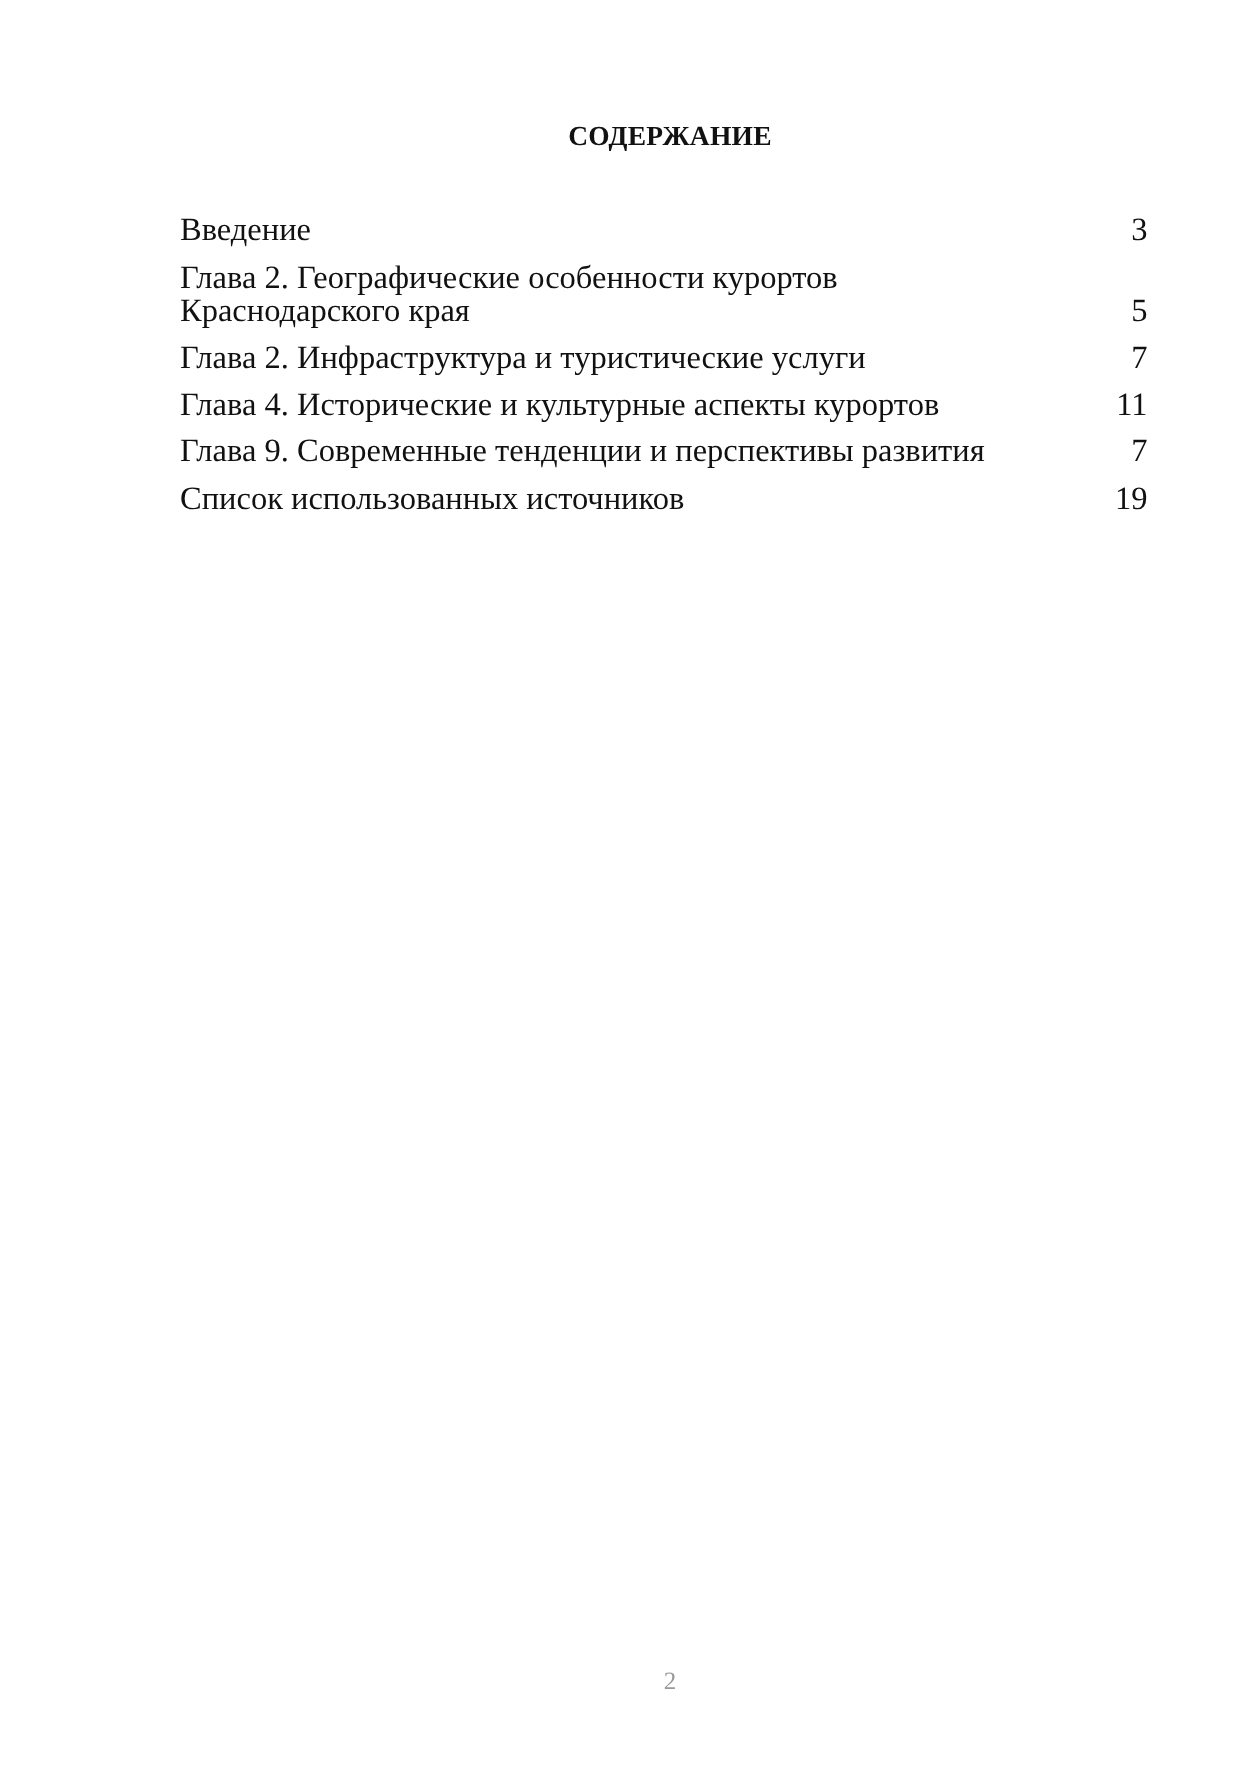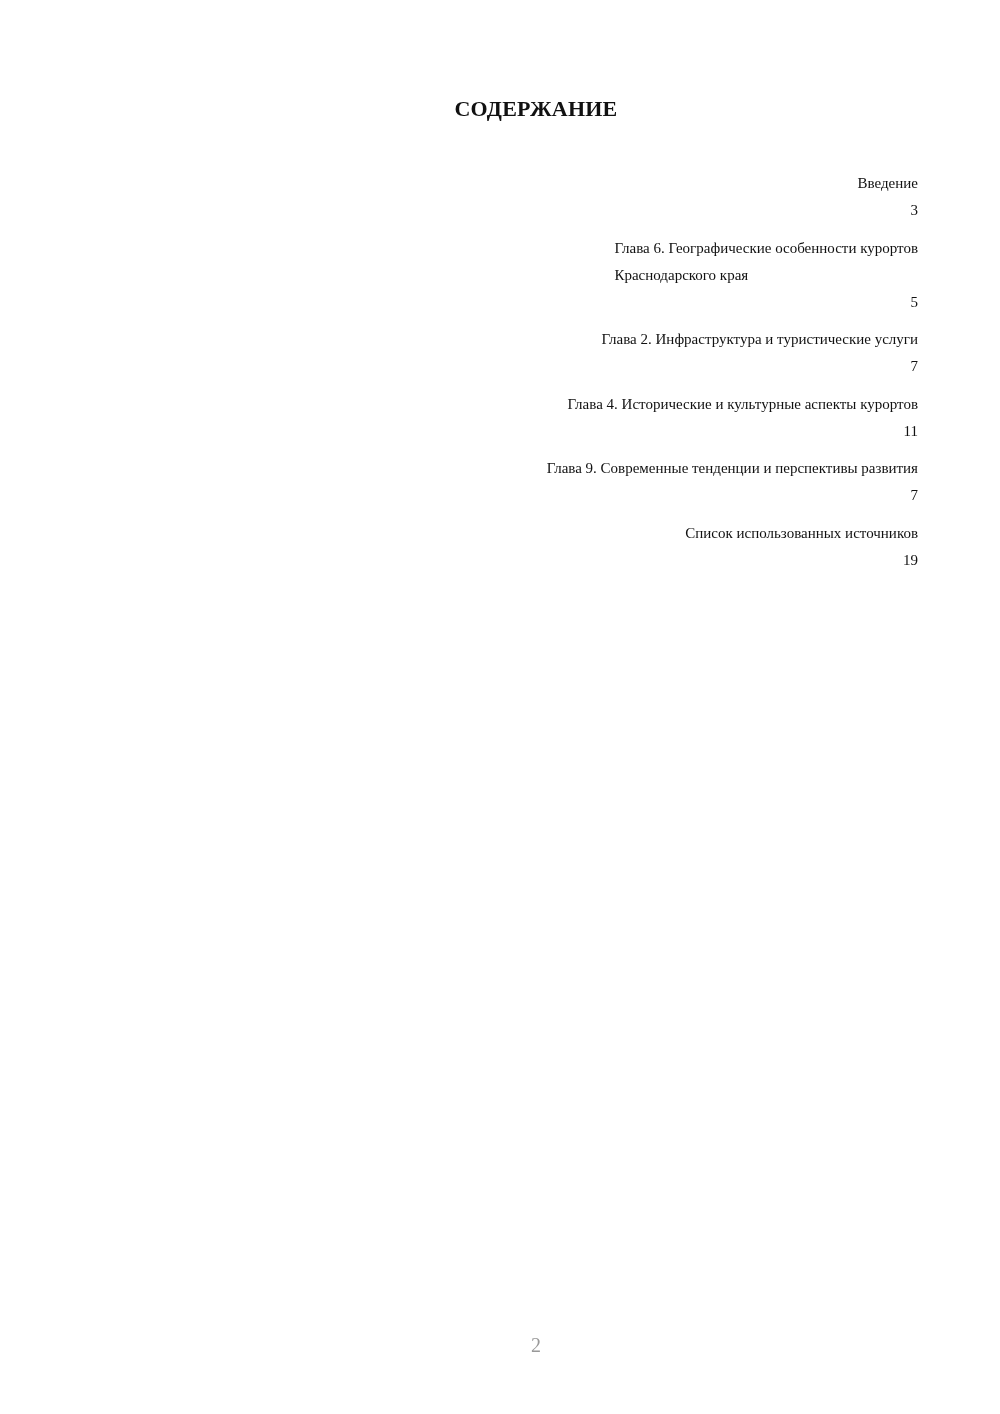--- a/index.html
+++ b/index.html
@@ -29,24 +29,23 @@
     .toc {
       position: absolute;
       top: 170px;
       left: 144px;
       width: 774px;
     }
     .toc-row {
       display: flex;
       justify-content: space-between;
       align-items: flex-end;
-      font-size: 15px;
+      font-size: 26px;
       line-height: 27px;
       margin-bottom: 10.5px;
-      flex-direction: column;
     }
     .toc-row .label {
       flex: 1;
       white-space: pre-line;
     }
     .toc-row .page {
       width: 40px;
       text-align: right;
     }
     .page-number {
@@ -63,21 +62,21 @@
 <body>
 
 <div class="title">СОДЕРЖАНИЕ</div>
 
 <div class="toc">
   <div class="toc-row">
     <span class="label">Введение</span>
     <span class="page">3</span>
   </div>
   <div class="toc-row">
-    <span class="label">Глава 6. Географические особенности курортов
+    <span class="label">Глава 2. Географические особенности курортов
 Краснодарского края</span>
     <span class="page">5</span>
   </div>
   <div class="toc-row">
     <span class="label">Глава 2. Инфраструктура и туристические услуги</span>
     <span class="page">7</span>
   </div>
   <div class="toc-row">
     <span class="label">Глава 4. Исторические и культурные аспекты курортов</span>
     <span class="page">11</span>

